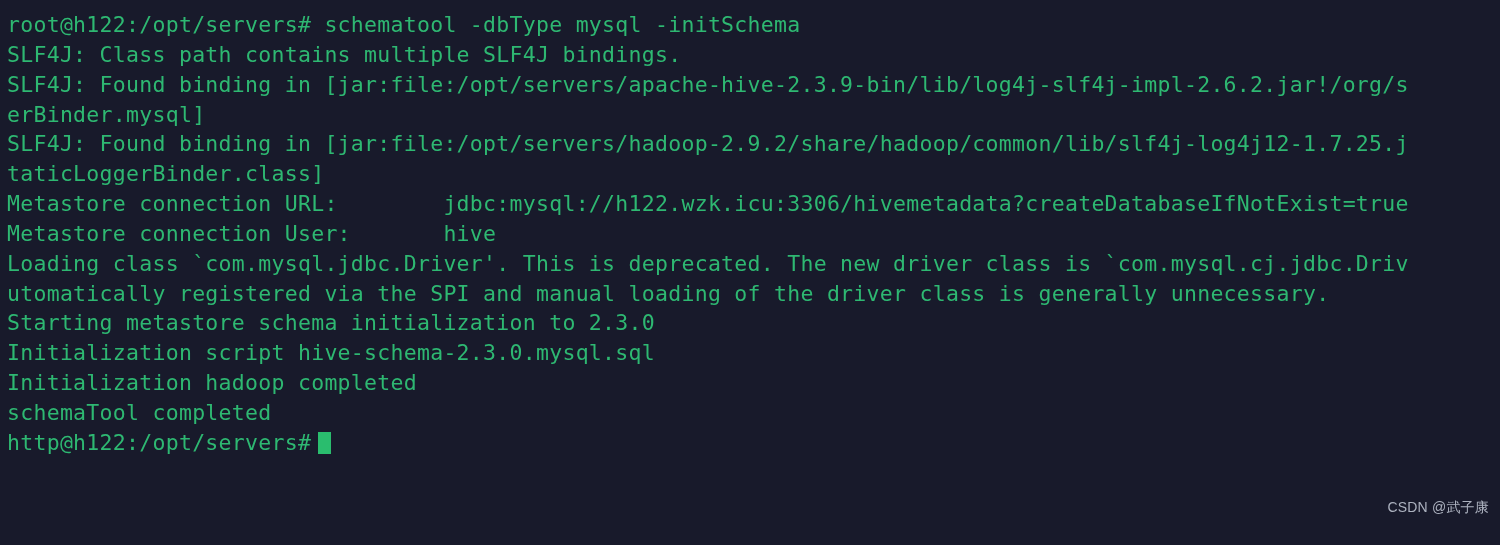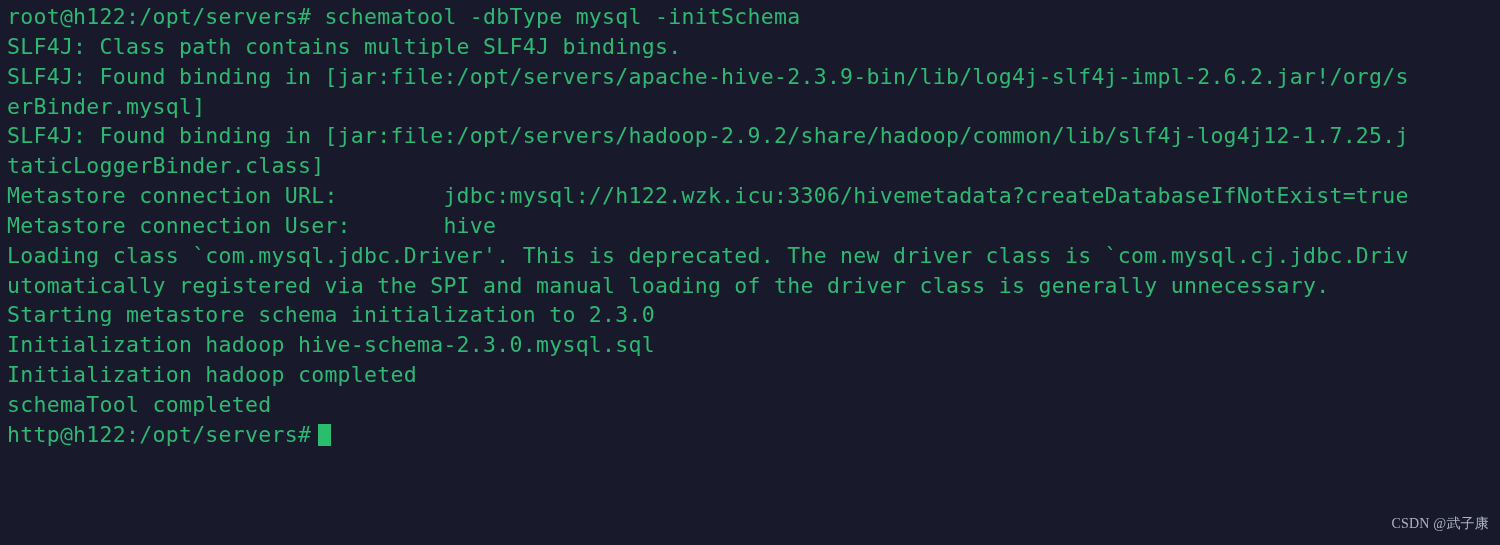--- a/index.html
+++ b/index.html
@@ -13,21 +13,21 @@
     width: 1500px;
     height: 545px;
     background: #181a2b;
     overflow: hidden;
     font-family: "DejaVu Sans Mono", "Liberation Mono", monospace;
     font-size: 21.5px;
     line-height: 29.85px;
     letter-spacing: 0.28px;
     color: #2eb872;
     box-sizing: border-box;
-    padding: 2px 0 0 7px;
+    padding: 10px 0 0 7px;
   }
   .line {
     white-space: pre;
     height: 29.85px;
     color: #2eb872;
     overflow: hidden;
     text-overflow: clip;
   }
   .line-inner {
     display: inline-block;
@@ -37,22 +37,22 @@
     display: inline-block;
     width: 13px;
     height: 22px;
     background: #2abd6e;
     vertical-align: -4px;
     margin-left: 7px;
   }
   #watermark {
     position: absolute;
     right: 11px;
-    bottom: 6px;
-    font-family: Liberation Serif, serif;
+    bottom: 22px;
+    font-family: Liberation Sans, sans-serif;
     font-size: 14px;
     color: #b9bfcc;
     letter-spacing: 0.2px;
     opacity: 0.92;
   }
 </style>
 </head>
 <body>
 
 <div id="terminal">
@@ -61,20 +61,20 @@
   <div class="line"><span class="line-inner">SLF4J: Class path contains multiple SLF4J bindings.</span></div>
   <div class="line"><span class="line-inner">SLF4J: Found binding in [jar:file:/opt/servers/apache-hive-2.3.9-bin/lib/log4j-slf4j-impl-2.6.2.jar!/org/s</span></div>
   <div class="line"><span class="line-inner">erBinder.mysql]</span></div>
   <div class="line"><span class="line-inner">SLF4J: Found binding in [jar:file:/opt/servers/hadoop-2.9.2/share/hadoop/common/lib/slf4j-log4j12-1.7.25.j</span></div>
   <div class="line"><span class="line-inner">taticLoggerBinder.class]</span></div>
   <div class="line"><span class="line-inner">Metastore connection URL:	 jdbc:mysql://h122.wzk.icu:3306/hivemetadata?createDatabaseIfNotExist=true</span></div>
   <div class="line"><span class="line-inner">Metastore connection User:	 hive</span></div>
   <div class="line"><span class="line-inner">Loading class `com.mysql.jdbc.Driver'. This is deprecated. The new driver class is `com.mysql.cj.jdbc.Driv</span></div>
   <div class="line"><span class="line-inner">utomatically registered via the SPI and manual loading of the driver class is generally unnecessary.</span></div>
   <div class="line"><span class="line-inner">Starting metastore schema initialization to 2.3.0</span></div>
-  <div class="line"><span class="line-inner">Initialization hadoop hive-schema-2.3.0.mysql.sql</span></div>
+  <div class="line"><span class="line-inner">Initialization script hive-schema-2.3.0.mysql.sql</span></div>
   <div class="line"><span class="line-inner">Initialization hadoop completed</span></div>
   <div class="line"><span class="line-inner">schemaTool completed</span></div>
 
   <div class="line"><span class="line-inner">http@h122:/opt/servers#</span><span class="cursor"></span></div>
 
   <div id="watermark">CSDN @武子康</div>
 </div>
 
 </body></html>

